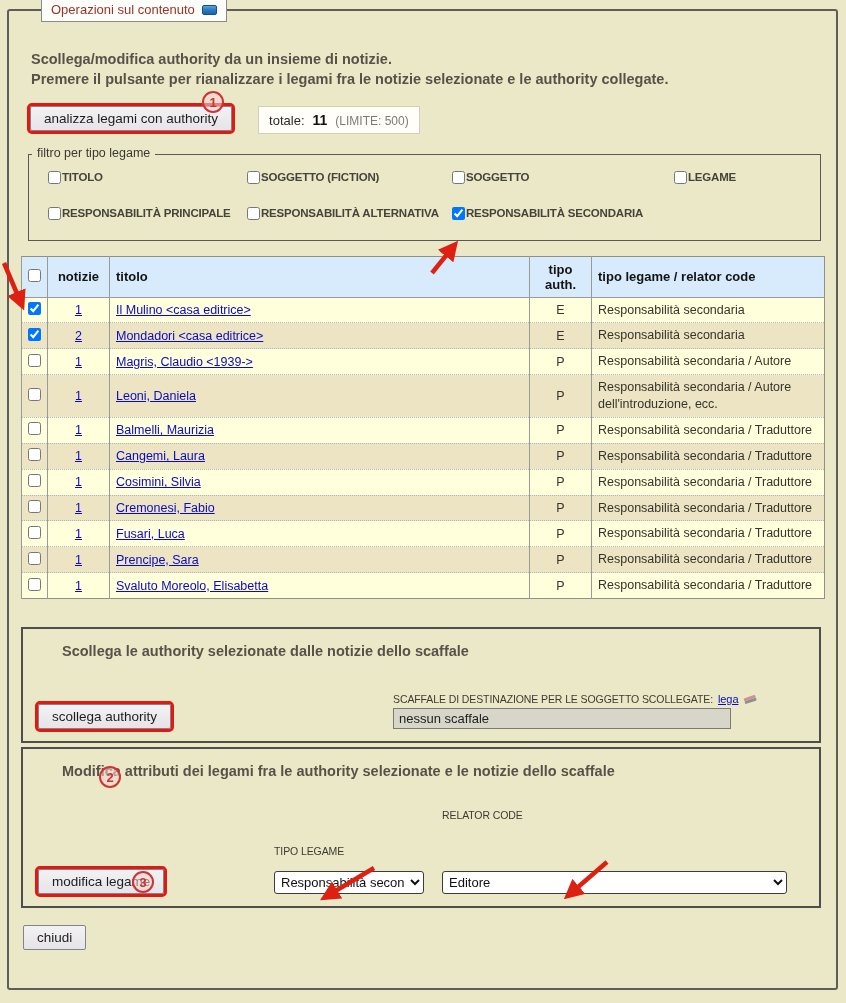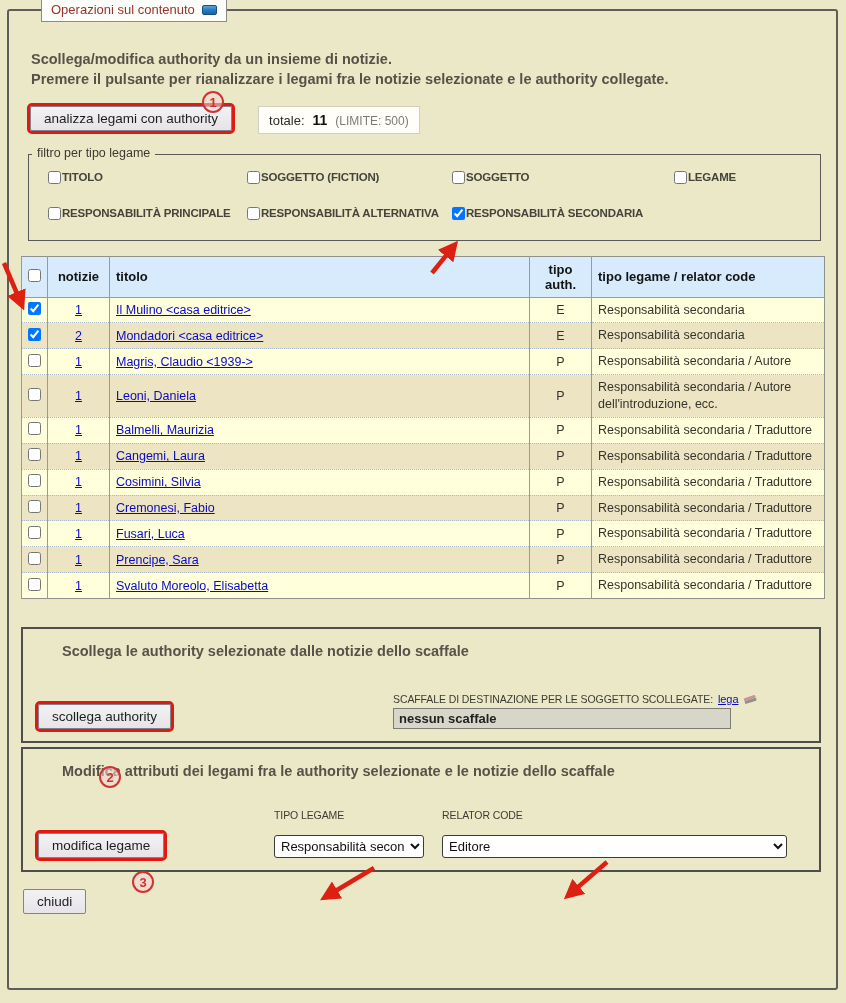--- a/index.html
+++ b/index.html
@@ -100,31 +100,30 @@
   .small-label {
     font-size: 10.5px; color: #3c3b33; letter-spacing: -0.1px; white-space: nowrap;
     display: flex; align-items: center; gap: 5px;
   }
   .small-label a { color: #0a0ac4; font-size: 11px; }
   input.shelf-input {
     width: 338px; height: 21px; margin-top: 3px;
     background: #d7d6c9; border: 1px solid #7c7b72;
     font-size: 13px; color: #222; padding: 1px 5px;
     font-family: "Liberation Sans", sans-serif;
-    font-weight: bold;
   }
   .sel-group { margin-right: 18px; }
   .sel-group .small-label { margin-bottom: 14px; }
   select.ui-select {
     height: 23px; background: #fff; border: 1px solid #3c3c3c; border-radius: 3px;
     font-size: 13px; color: #111; font-family: "Liberation Sans", sans-serif;
     padding: 0 2px;
   }
   .sel-tipo { width: 150px; }
-  .sel-relator { width: 345px; }
+  .sel-relator { width: 345px; margin-top: 36px; }
   .mod-row { display: flex; align-items: flex-end; margin-top: 30px; }
   .mod-row .btn-col { width: 247px; }
   
   .footer-row { margin: 17px 0 0 14px; }
   
   .annot-layer { position: absolute; inset: 0; pointer-events: none; z-index: 10; }
   .annot-num {
     position: absolute; width: 22px; height: 22px; border-radius: 50%;
     border: 2px solid #cf3332; background: rgba(243,213,213,0.55);
     color: #c33; font-size: 13px; font-weight: bold;

